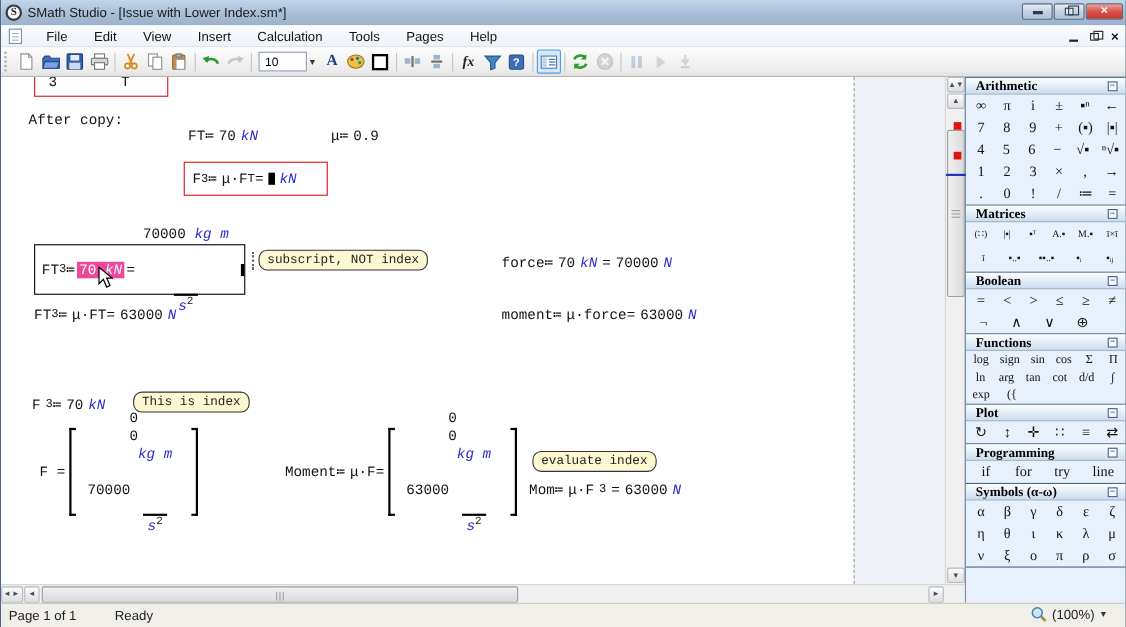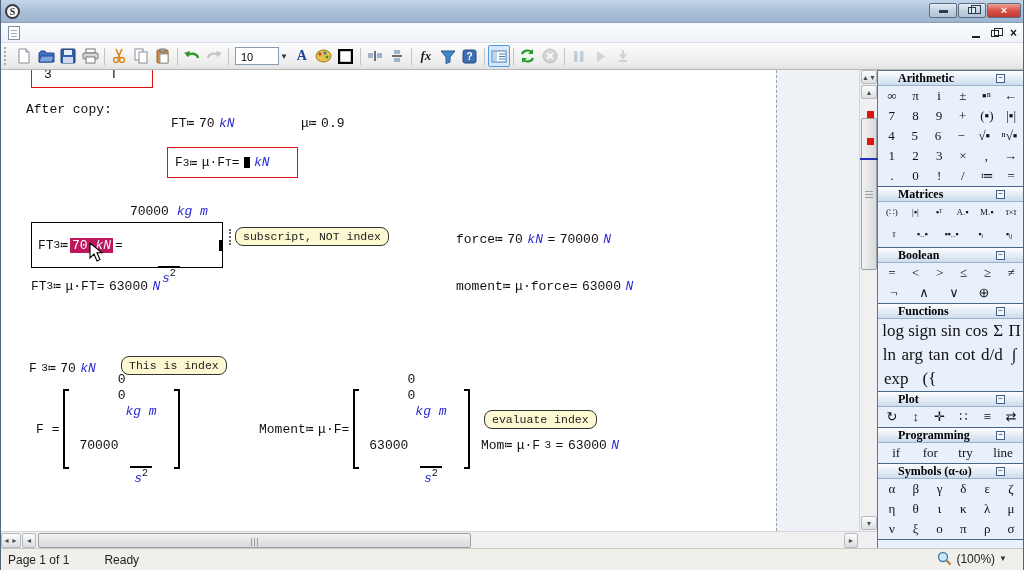--- a/index.html
+++ b/index.html
@@ -65,21 +65,21 @@
   .redbox { border:1px solid #e01212; background:#fff; }
   .blackbox { border:1px solid #000; background:#fff; }
   .note { position:absolute; border:1px solid #333; border-radius:8px; background:#fcf8d2;
     font-family:"Liberation Mono",monospace; font-size:11.5px; color:#222; padding:2px 7px; white-space:nowrap; }
   .leader { position:absolute; width:2px; height:16px; border-left:2px dotted #666; }
   .frac { display:inline-flex; flex-direction:column; align-items:center; margin:0 3px; vertical-align:middle;gap:46px; }
   .fnum { padding:0 4px 1px; }
   .fden { border-top:2px solid #000000; padding:0 4px; }
   .fexp { font-size:10px; vertical-align:6px; color:#111; font-style:normal; }
   .cursorblk { display:inline-block; width:6px; height:11px; background:#000; margin-left:4px; }
-  .sel { background:#be185d; color:#fff; padding:0 2px; margin:0 2px; }
+  .sel { background:#ec4899; color:#fff; padding:0 2px; margin:0 2px; }
   .sel .u { color:#eaf4ff; }
   .mat { display:flex; align-items:stretch; }
   .brk { width:6px; border:2px solid #000; }
   .brkL { border-right:none; }
   .brkR { border-left:none; }
   .matbody { display:flex; flex-direction:column; align-items:center; justify-content:center; padding:3px 10px; gap:1px; }
 
   
   .cursor-arrow { position:absolute; z-index:50; }
 
@@ -94,28 +94,28 @@
     background:linear-gradient(90deg,#f2f2f2,#dadada); border:1px solid #9aa0a6; border-radius:2px; }
   .vs-grip { position:absolute; left:3px; top:72px; width:8px; height:1px; background:#9aa0a6; box-shadow:0 3px 0 #9aa0a6, 0 6px 0 #9aa0a6; }
   .marker { position:absolute; left:7px; width:7px; height:7px; background:#e01212; z-index:5; }
   .blueline { position:absolute; left:0; top:88px; width:18px; height:2px; background:#2233bb; z-index:5; }
 
   
   .sidebar { position:absolute; left:876px; top:70px; width:148px; height:478px;
     background:#e8f1fb; border-left:1px solid #5a7396; border-top:1px solid #5a7396; overflow:hidden; }
   .palette { border-bottom:1px solid #4a648c; }
   .phead { height:15px; background:linear-gradient(#fdfefe,#ccdcee); border-bottom:1px solid #9db1c8;
-    display:flex; align-items:center; justify-content:space-between; padding:0 20px; }
+    display:flex; align-items:center; justify-content:space-between; padding:0 9px; }
   .phead-title { font:bold 12px "Liberation Serif",serif; color:#000; }
   .collapse { width:9px; height:9px; border:1px solid #44608a; background:#f4f8fc;
     font-size:8px; line-height:6px; text-align:center; color:#223; }
   .prow { display:flex; justify-content:space-around; align-items:center; padding:1px 2px; }
   .pcell { font-family:"Liberation Serif",serif; font-size:13px; color:#111; text-align:center; min-width:16px; padding:1px 2px; }
   .prow.tiny .pcell { font-size:9px; }
-  .prow.fun .pcell { font-size:17px; }
+  .prow.fun .pcell { font-size:11px; }
 
   
   .hscroll { position:absolute; left:0; top:531px; width:876px; height:17px; background:#f0f0f0; border-top:1px solid #d5d5d5; }
   .hs-btn { position:absolute; top:1px; height:15px; background:linear-gradient(#fcfcfc,#dcdee1);
     border:1px solid #b5b9bf; border-radius:2px; font-size:7px; color:#4a4f56; text-align:center; line-height:14px; }
   .hs-split { left:0; width:20px; letter-spacing:1px; }
   .hs-left { left:21px; width:14px; }
   .hs-right { left:843px; width:14px; }
   .hs-thumb { position:absolute; left:37px; top:1px; width:433px; height:15px;
     background:linear-gradient(#f2f2f2,#dadada); border:1px solid #9aa0a6; border-radius:2px; }
@@ -128,35 +128,47 @@
   .sb-ready { margin-left:35px; }
   .zoomctl { position:absolute; right:18px; top:2px; display:flex; align-items:center; gap:4px; }
   .zoom-label { font-size:12px; color:#222; }
   .zoom-dd { font-size:8px; color:#333; }
 </style>
 </head>
 <body>
 
 <div class="titlebar">
   <div class="app-icon">S</div>
+  <div class="title-text">SMath Studio - [Issue with Lower Index.sm*]</div>
   <div class="winbtns">
     <div class="wbtn">
         <span class="glyph-min"></span>
       </div>
     <div class="wbtn">
         <span class="glyph-restore"></span>
       </div>
     <div class="wbtn close">
         <span class="glyph-close">×</span>
       </div>
   </div>
 </div>
 
 <div class="menubar">
   <div class="doc-icon"></div>
+  <div class="menu-items">
+
+  <div class="menu-item">File</div>
+      <div class="menu-item">Edit</div>
+      <div class="menu-item">View</div>
+      <div class="menu-item">Insert</div>
+      <div class="menu-item">Calculation</div>
+      <div class="menu-item">Tools</div>
+      <div class="menu-item">Pages</div>
+      <div class="menu-item">Help</div>
+    </div>
   <div class="mdi-btns">
     <div class="mdi-min"></div>
     <div class="mdi-restore"></div>
     <div class="mdi-close">×</div>
   </div>
 </div>
 
 <div class="toolbar">
   <div class="grip"></div>
 

